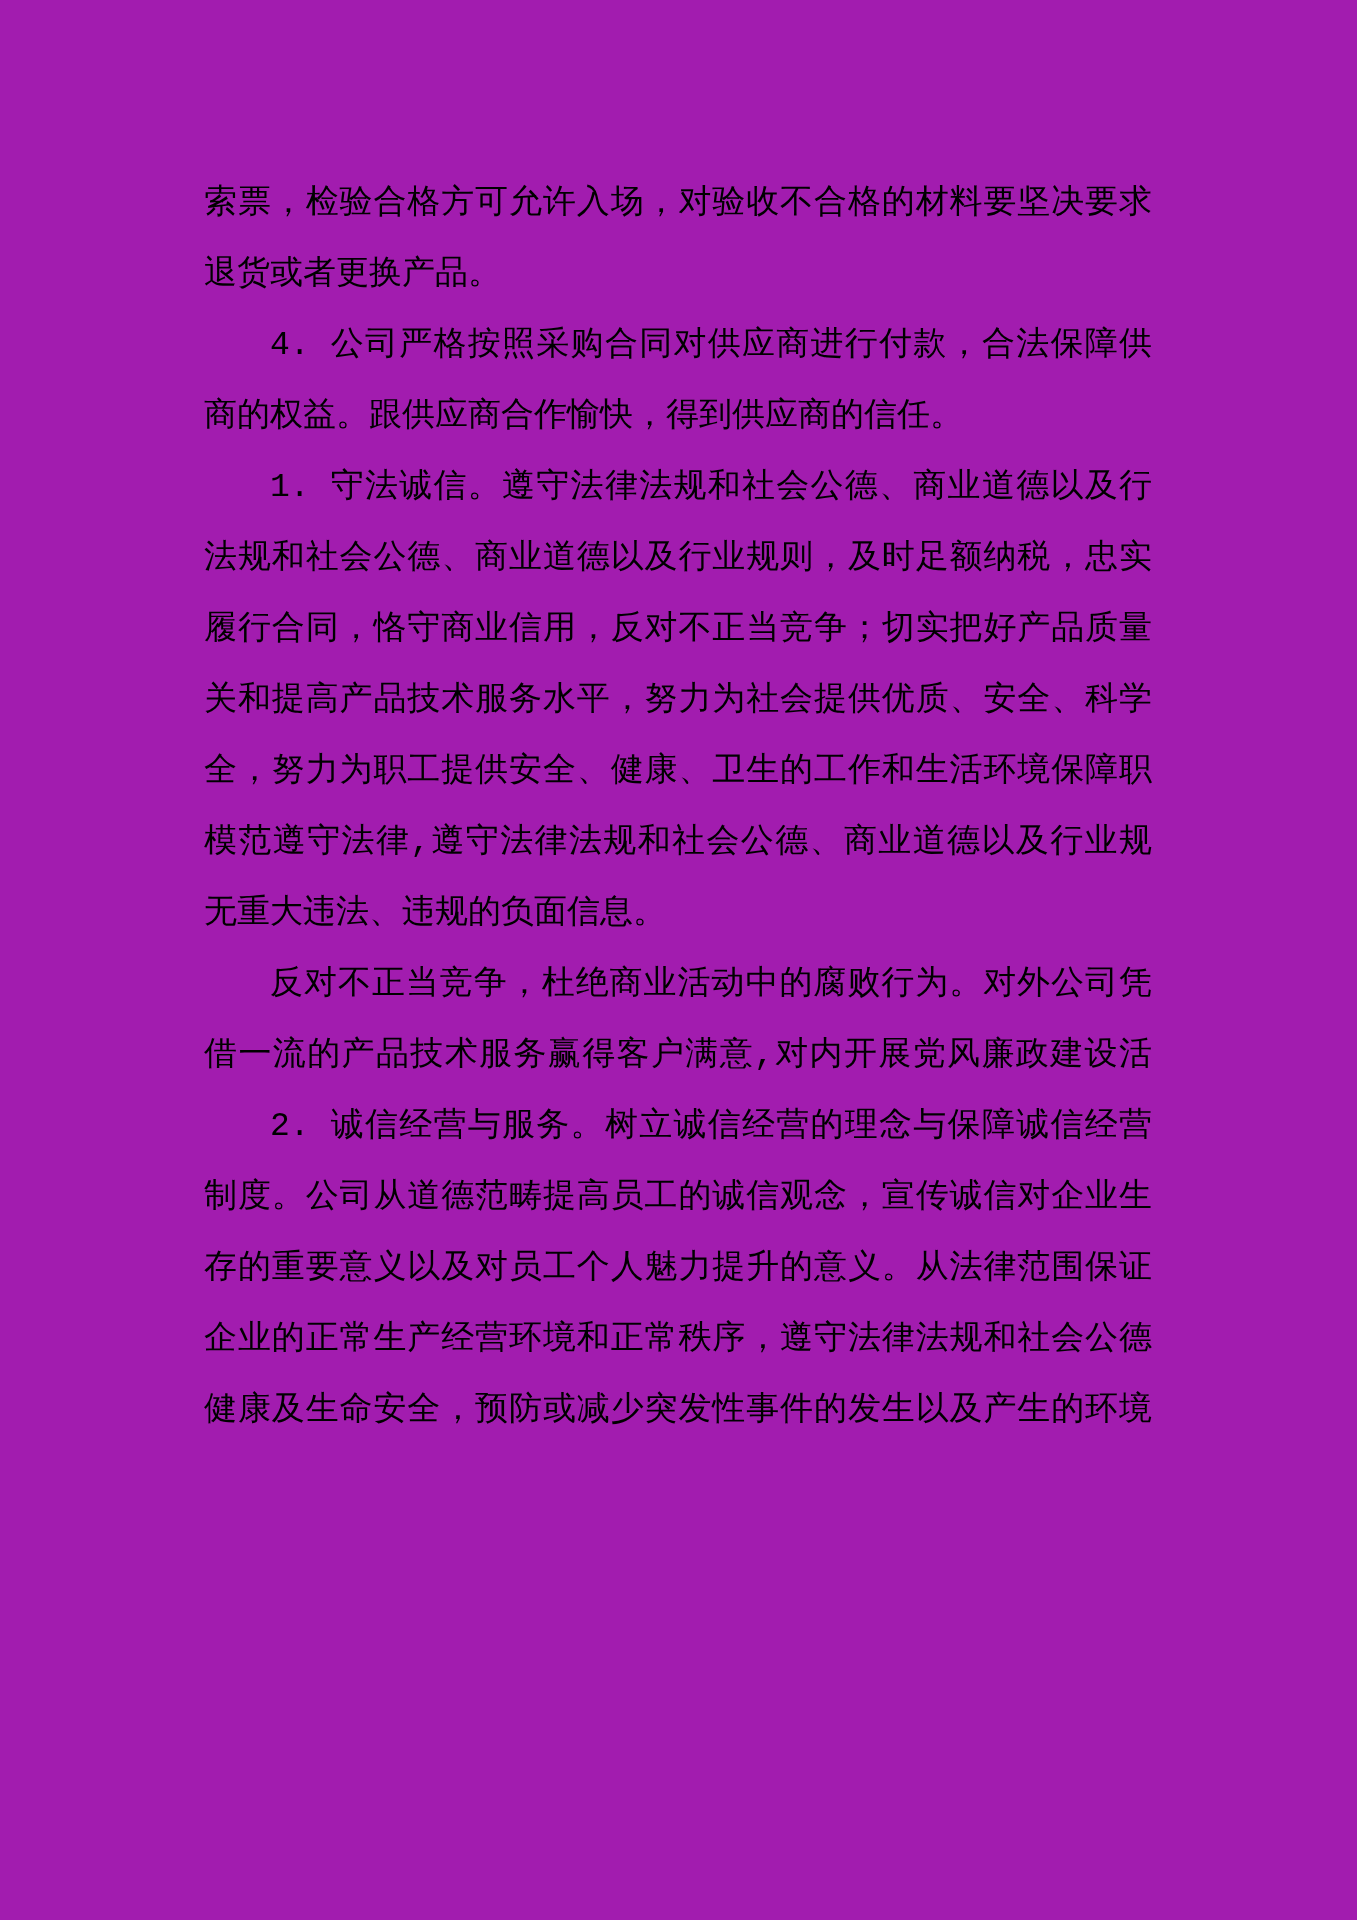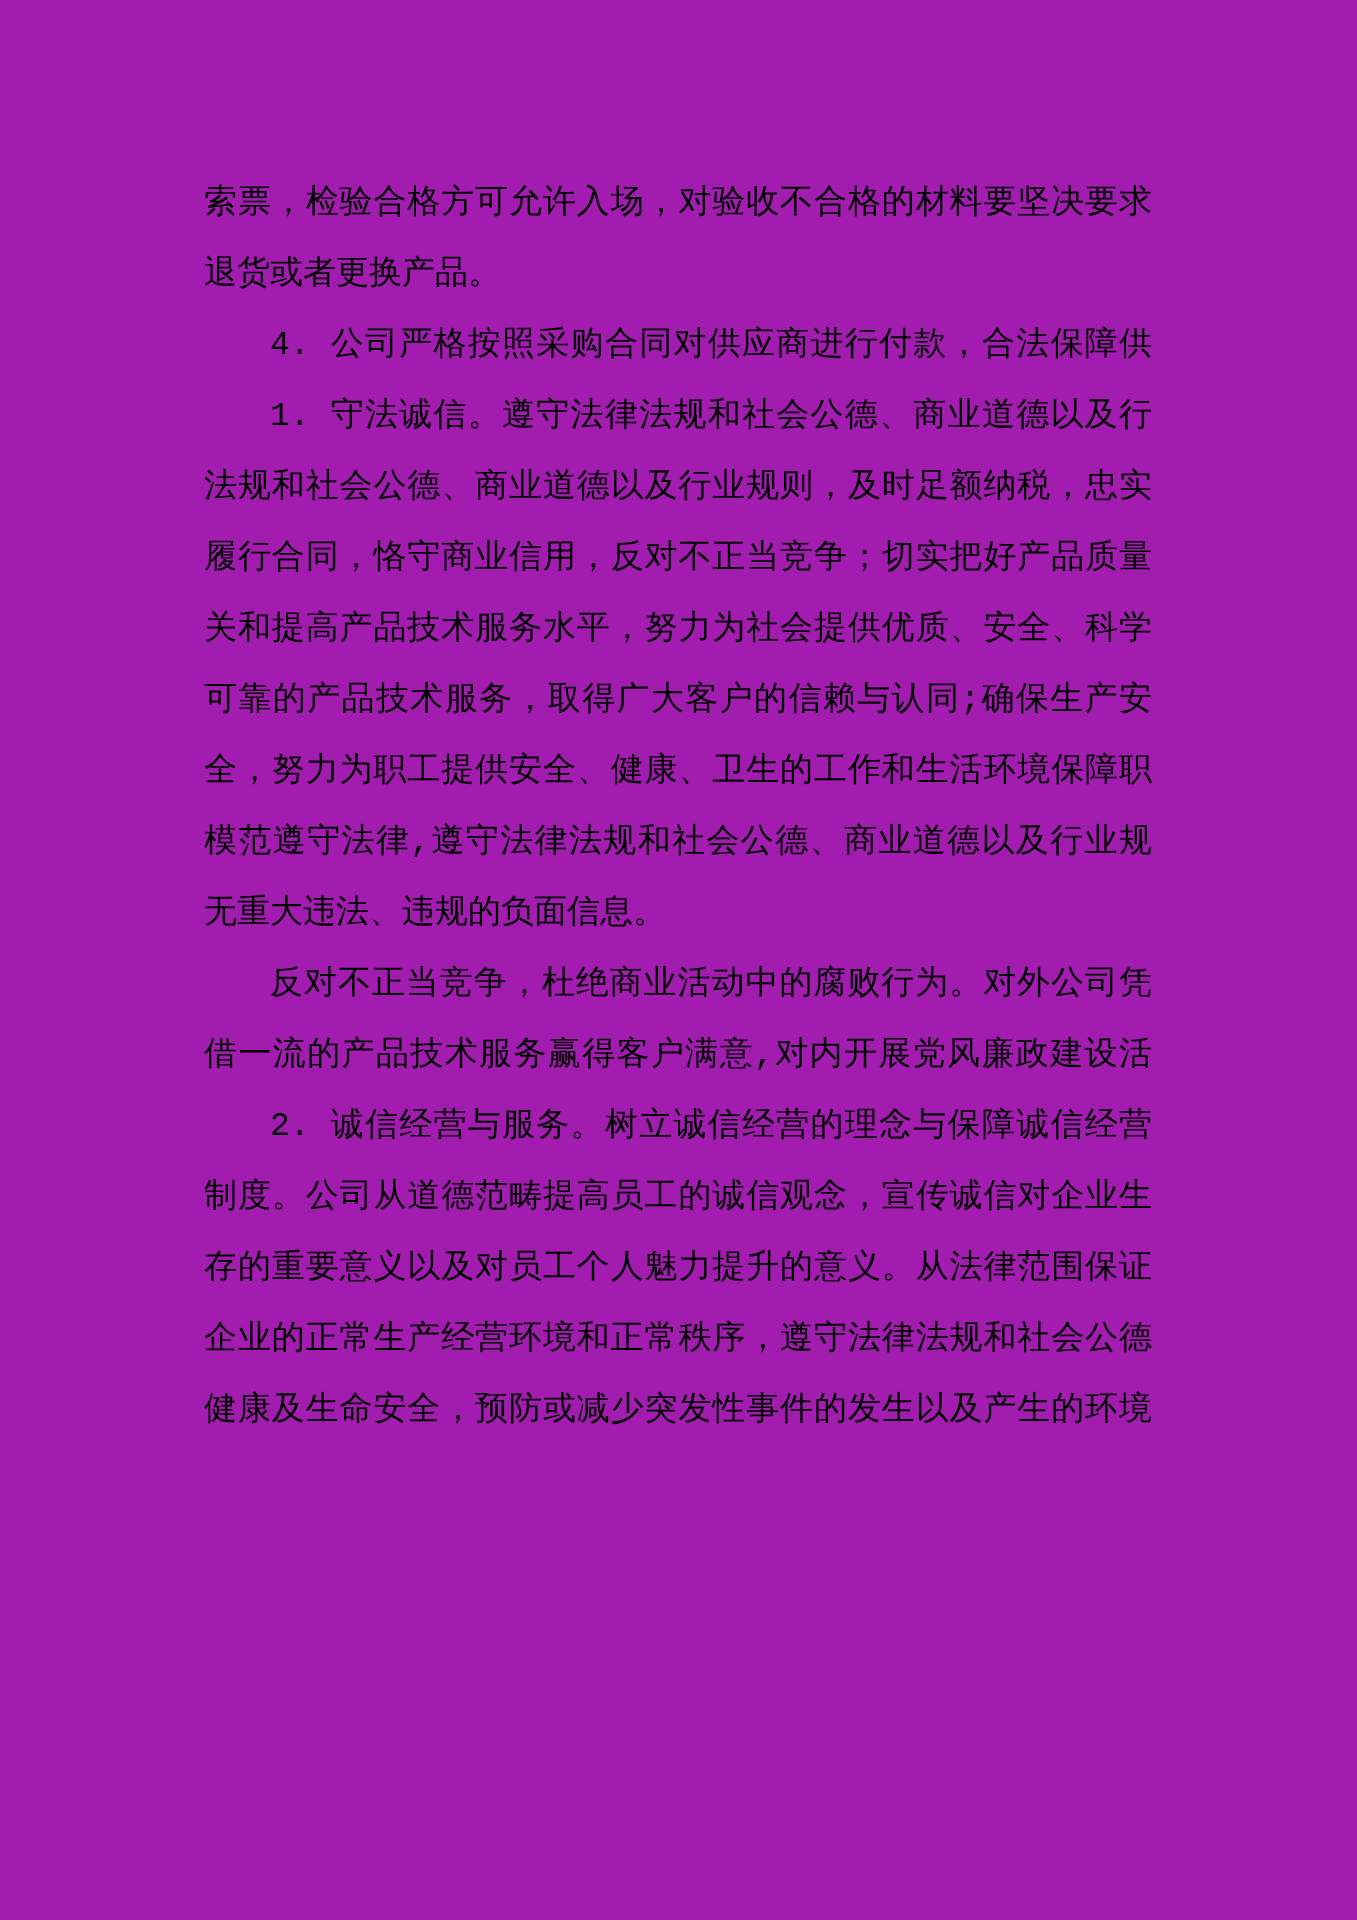--- a/index.html
+++ b/index.html
@@ -44,25 +44,25 @@
   }
 </style>
 </head>
 <body>
 
 <div class="page">
   <div class="content">
     <p class="line full">索票，检验合格方可允许入场，对验收不合格的材料要坚决要求</p>
     <p class="line end">退货或者更换产品。</p>
     <p class="line full indent">4. 公司严格按照采购合同对供应商进行付款，合法保障供应</p>
+    <p class="line end">商的权益。跟供应商合作愉快，得到供应商的信任。</p>
     <p class="line full indent">1. 守法诚信。遵守法律法规和社会公德、商业道德以及行业</p>
     <p class="line full">法规和社会公德、商业道德以及行业规则，及时足额纳税，忠实</p>
     <p class="line full">履行合同，恪守商业信用，反对不正当竞争；切实把好产品质量</p>
     <p class="line full">关和提高产品技术服务水平，努力为社会提供优质、安全、科学</p>
-    <p class="line full">可靠的产品技术服务，取得广大客户的信赖与认同;确保生产安</p>
     <p class="line full">全，努力为职工提供安全、健康、卫生的工作和生活环境保障职</p>
     <p class="line full">模范遵守法律,遵守法律法规和社会公德、商业道德以及行业规则,</p>
     <p class="line end">无重大违法、违规的负面信息。</p>
     <p class="line full indent">反对不正当竞争，杜绝商业活动中的腐败行为。对外公司凭</p>
     <p class="line full">借一流的产品技术服务赢得客户满意,对内开展党风廉政建设活</p>
     <p class="line full indent">2. 诚信经营与服务。树立诚信经营的理念与保障诚信经营的</p>
     <p class="line full">制度。公司从道德范畴提高员工的诚信观念，宣传诚信对企业生</p>
     <p class="line full">存的重要意义以及对员工个人魅力提升的意义。从法律范围保证</p>
     <p class="line full">企业的正常生产经营环境和正常秩序，遵守法律法规和社会公德</p>
     <p class="line full">健康及生命安全，预防或减少突发性事件的发生以及产生的环境</p>

